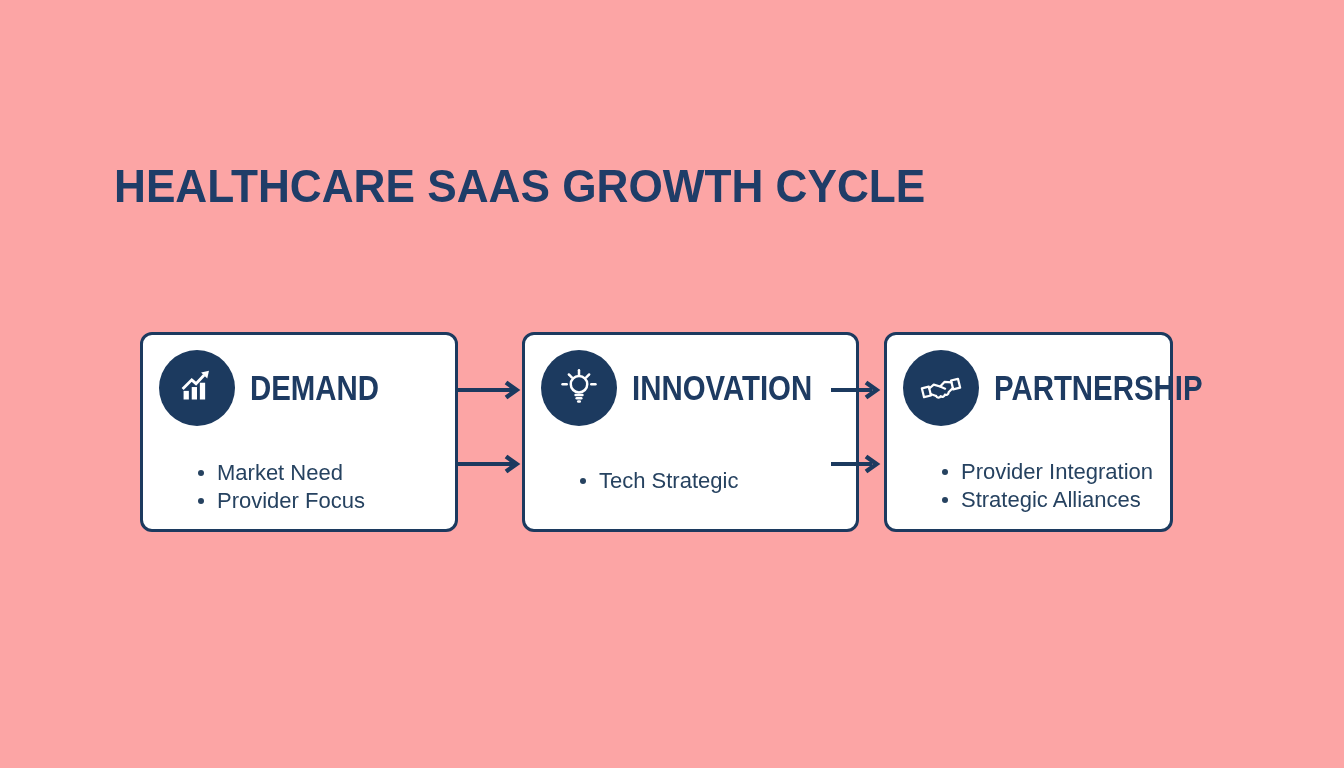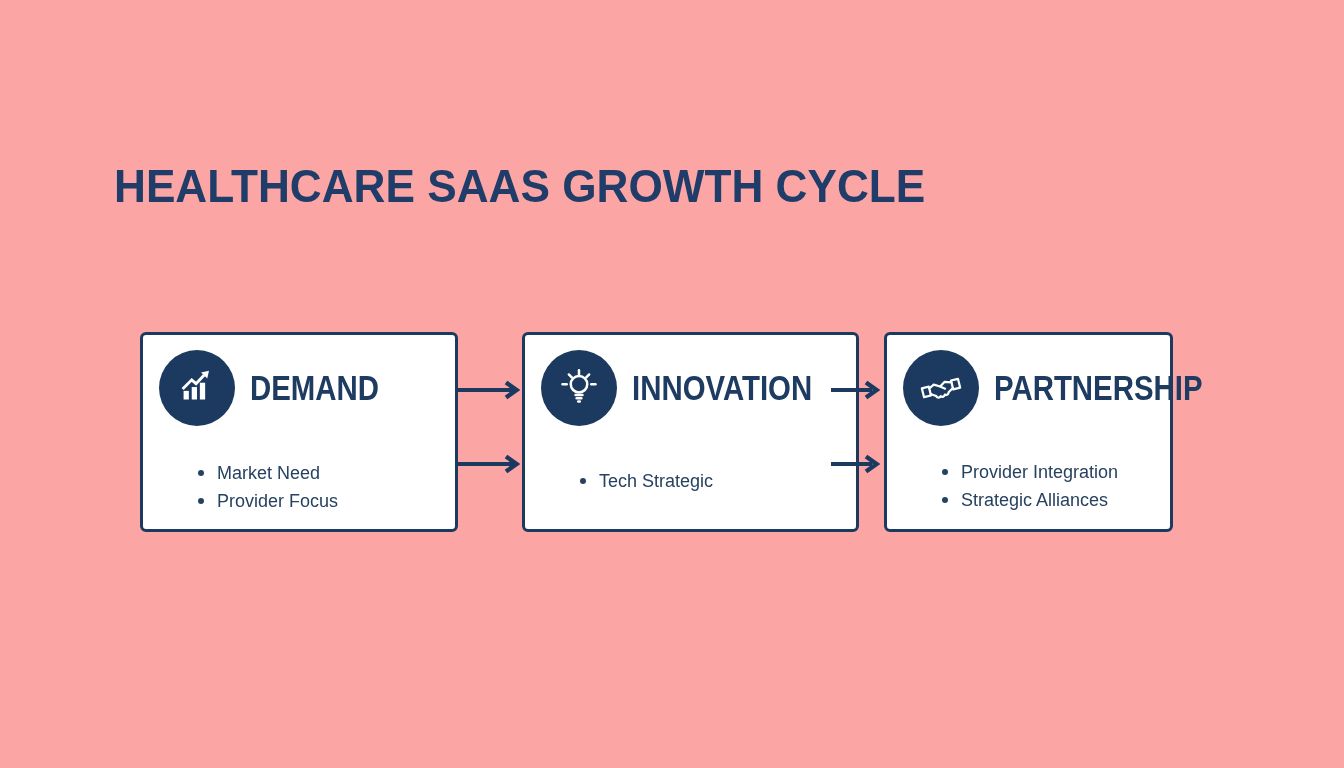--- a/index.html
+++ b/index.html
@@ -28,21 +28,21 @@
     transform: scaleX(0.96);
     transform-origin: left top;
     letter-spacing: 0px;
   }
   .stage {
     position: absolute;
     top: 332px;
     height: 200px;
     box-sizing: border-box;
     border: 3.5px solid #1c3a5f;
-    border-radius: 6px;
+    border-radius: 12px;
     background: #ffffff;
   }
   #stage-demand      { left: 140px; width: 318px; }
   #stage-innovation  { left: 522px; width: 337px; }
   #stage-partnership { left: 884px; width: 289px; }
 
   .stage-header {
     position: absolute;
     left: 16px;
     top: 15px;
@@ -74,21 +74,21 @@
     right: 8px;
     margin: 0;
     padding: 0;
     list-style: none;
   }
   #stage-demand      .stage-list { top: 124px; }
   #stage-innovation  .stage-list { top: 132px; }
   #stage-partnership .stage-list { top: 123px; }
   .stage-list li {
     position: relative;
-    font-size: 18px;
+    font-size: 22px;
     line-height: 28px;
     color: #264260;
     white-space: nowrap;
   }
   .stage-list li::before {
     content: "";
     position: absolute;
     left: -19px;
     top: 11px;
     width: 6px;

